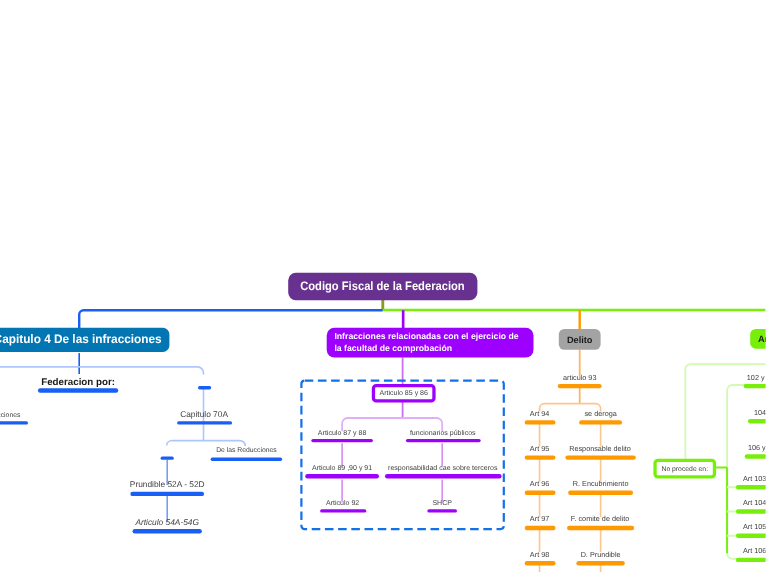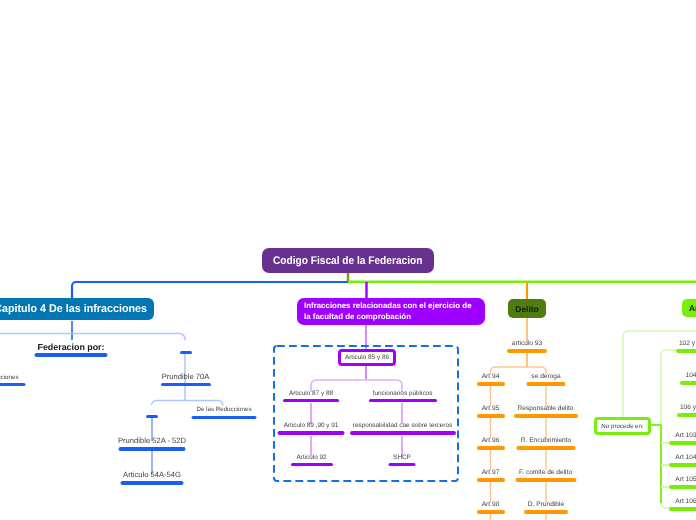--- a/index.html
+++ b/index.html
@@ -97,21 +97,21 @@
 
   <div class="pill" style="left:-12px;top:298px;width:166px;height:22px;background:#0275b3;font-size:11.2px;border-radius:6px;">
     <span style="transform:scaleX(0.96);">Capitulo 4 De las infracciones</span>
   </div>
 
   <div class="pill" style="left:273px;top:298px;width:188px;height:27px;background:#9e00ff;font-size:7.9px;
               justify-content:flex-start;text-align:left;padding-left:7px;padding-right:10px;white-space:normal;line-height:1.38;margin-left:24px;">
     <span>Infracciones relacionadas con el ejercicio de la facultad de comprobación</span>
   </div>
 
-  <div class="pill" style="left:508px;top:299px;width:38px;height:19px;background:#4d7c0f;font-size:8.4px;color:#1a1a1a;border-radius:5px;">
+  <div class="pill" style="left:508px;top:299px;width:38px;height:19px;background:#a3a3a3;font-size:8.4px;color:#1a1a1a;border-radius:5px;">
     <span>Delito</span>
   </div>
 
   <div class="pill" style="left:682px;top:299px;width:40px;height:18px;background:#77ef0a;font-size:8.4px;color:#1a1a1a;border-radius:5px;
               justify-content:flex-start;padding-left:7px;">
     <span>Ar</span>
   </div>
 
   <div class="leaf" style="left:71px;top:340px;width:0;height:0;">
     <div class="txt" style="top:3px;font-size:8.9px;font-weight:bold;color:#1a1a1a;">Federacion por:</div>
@@ -121,40 +121,40 @@
   <div class="leaf" style="left:2px;top:372px;width:0;height:0;">
     <div class="txt" style="top:3px;font-size:6.2px;">infracciones</div>
     <div class="bar" style="top:11px;width:47px;height:3.2px;background:#1a5ff5;"></div>
   </div>
 
   <div class="leaf" style="left:185.5px;top:348px;width:0;height:0;">
     <div class="bar" style="top:2.5px;width:12px;height:3.4px;background:#1a5ff5;"></div>
   </div>
 
   <div class="leaf" style="left:185.5px;top:370px;width:0;height:0;">
-    <div class="txt" style="top:3px;font-size:7.6px;">Prundible 70A</div>
+    <div class="txt" style="top:3px;font-size:7.6px;">Capitulo 70A</div>
     <div class="bar" style="top:13px;width:50px;height:3.4px;background:#1a5ff5;"></div>
   </div>
 
   <div class="leaf" style="left:224px;top:404px;width:0;height:0;">
     <div class="txt" style="top:3px;font-size:6.2px;">De las Reducciones</div>
     <div class="bar" style="top:12px;width:65px;height:3.2px;background:#1a5ff5;"></div>
   </div>
 
   <div class="leaf" style="left:152px;top:412px;width:0;height:0;">
     <div class="bar" style="top:2.5px;width:12px;height:3.4px;background:#1a5ff5;"></div>
   </div>
 
   <div class="leaf" style="left:152px;top:434px;width:0;height:0;">
     <div class="txt" style="top:3px;font-size:7.6px;">Prundible 52A - 52D</div>
     <div class="bar" style="top:13px;width:67px;height:3.6px;background:#1a5ff5;"></div>
   </div>
 
   <div class="leaf" style="left:152px;top:468px;width:0;height:0;">
-    <div class="txt" style="top:3px;font-size:7.6px;">Articulo 54A-54G</div>
+    <div class="txt" style="top:3px;font-size:7.6px;font-style:italic;">Articulo 54A-54G</div>
     <div class="bar" style="top:13px;width:63px;height:3.6px;background:#1a5ff5;"></div>
   </div>
 
   <div class="obox" style="left:338px;top:349px;width:58px;height:17px;border:3px solid #9e00ff;font-size:6.4px;">
     <span>Articulo 85 y 86</span>
   </div>
 
   <div class="leaf" style="left:311px;top:388px;width:0;height:0;">
     <div class="txt" style="top:3px;font-size:6.4px;">Articulo 87 y 88</div>
     <div class="bar" style="top:11px;width:56px;height:3.2px;background:#9e00ff;"></div>

